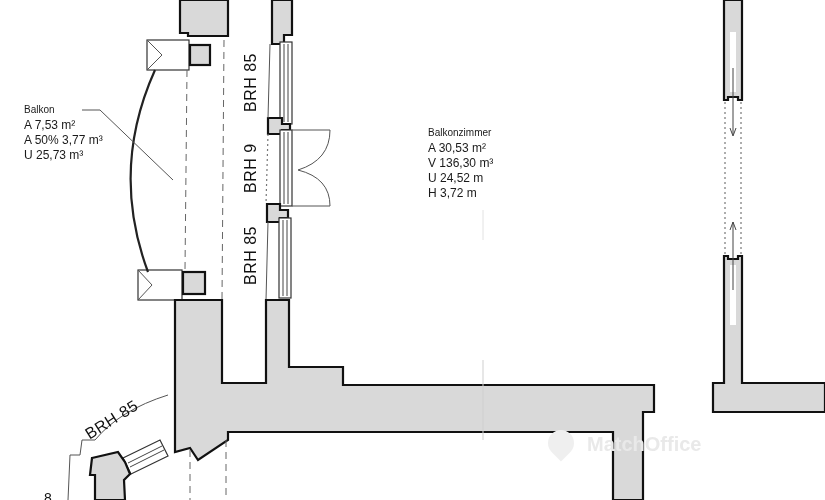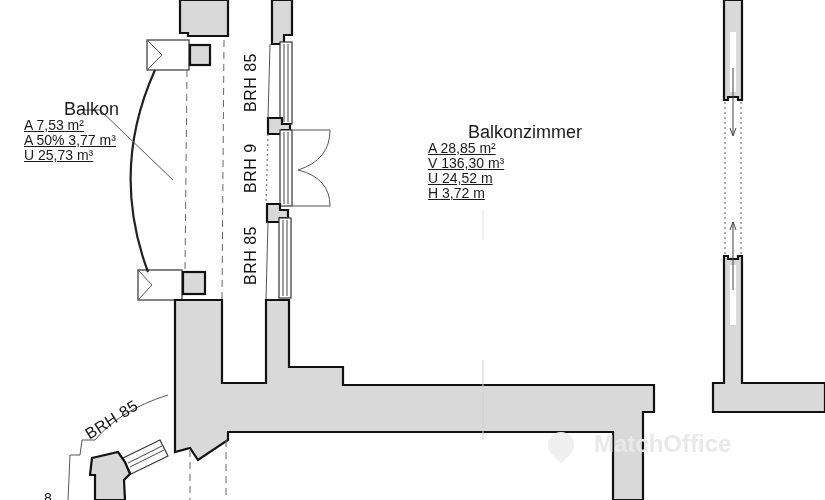--- a/index.html
+++ b/index.html
@@ -6,24 +6,24 @@
   body { width: 825px; height: 500px; overflow: hidden; position: relative; font-family: "Liberation Sans", sans-serif; }
   #plan { position: absolute; left: 0; top: 0; width: 825px; height: 500px; }
   .wall { fill: #d9d9d9; stroke: #111111; stroke-width: 2.2; stroke-linejoin: miter; }
   .thin { fill: none; stroke: #555555; stroke-width: 1; }
   .dash { fill: none; stroke: #666666; stroke-width: 1; stroke-dasharray: 7 5; }
   .dot { fill: none; stroke: #777777; stroke-width: 1.2; stroke-dasharray: 2 3; }
   .arc { fill: none; stroke: #222222; stroke-width: 2.2; }
   .win { fill: #ffffff; stroke: #333333; stroke-width: 1.2; }
   .glass { fill: none; stroke: #444444; stroke-width: 1; }
   .lbl { position: absolute; color: #1a1a1a; white-space: nowrap; }
-  .room-title { font-size: 18px; line-height: 17px; margin-left: 40px; }
-  .room-line { font-size: 14px; line-height: 17px; text-decoration: underline; }
+  .room-title { font-size: 10px; line-height: 17px; }
+  .room-line { font-size: 12px; line-height: 17px; }
   .brh { position: absolute; font-size: 16px; letter-spacing: 0.5px; color: #111; white-space: nowrap; transform-origin: left top; }
-  .watermark { position: absolute; left: 548px; top: 430px; color: #e9e9e9; font-size: 24px; font-weight: bold; display: flex; align-items: flex-end; gap: 20px; }
+  .watermark { position: absolute; left: 548px; top: 430px; color: #e9e9e9; font-size: 20px; font-weight: bold; display: flex; align-items: flex-end; gap: 13px; }
   .wm-pin { width: 26px; height: 26px; border-radius: 50% 50% 50% 0; transform: rotate(-45deg); background: #efefef; display: inline-block; }
 </style>
 </head>
 <body>
 
 <svg id="plan" viewBox="0 0 825 500" xmlns="http://www.w3.org/2000/svg">
 
   <path class="wall" d="M180,0 L228,0 L228,36 L188,36 L188,33 L180,33 Z"></path>
 
   <path class="wall" d="M272,0 L292,0 L292,35 L284,35 L284,44 L272,44 Z"></path>
@@ -86,21 +86,21 @@
 
 <div class="lbl" style="left:24px; top:101px;">
   <div class="room-title">Balkon</div>
   <div class="room-line" style="line-height:15px;">A 7,53 m²</div>
   <div class="room-line" style="line-height:15px;">A 50% 3,77 m³</div>
   <div class="room-line" style="line-height:15px;">U 25,73 m³</div>
 </div>
 
 <div class="lbl" style="left:428px; top:124px;">
   <div class="room-title">Balkonzimmer</div>
-  <div class="room-line" style="line-height:15px;">A 28,85 m²</div>
+  <div class="room-line" style="line-height:15px;">A 30,53 m²</div>
   <div class="room-line" style="line-height:15px;">V 136,30 m³</div>
   <div class="room-line" style="line-height:15px;">U 24,52 m</div>
   <div class="room-line" style="line-height:15px;">H 3,72 m</div>
 </div>
 
 <div class="brh" style="left:242px; top:112px; transform: rotate(-90deg);">BRH 85</div>
 <div class="brh" style="left:242px; top:193px; transform: rotate(-90deg);">BRH 9</div>
 <div class="brh" style="left:242px; top:285px; transform: rotate(-90deg);">BRH 85</div>
 <div class="brh" style="left:82px; top:428px; transform: rotate(-32deg);">BRH 85</div>
 <div class="brh" style="left:44px; top:490px; font-size:14px;">8</div>

